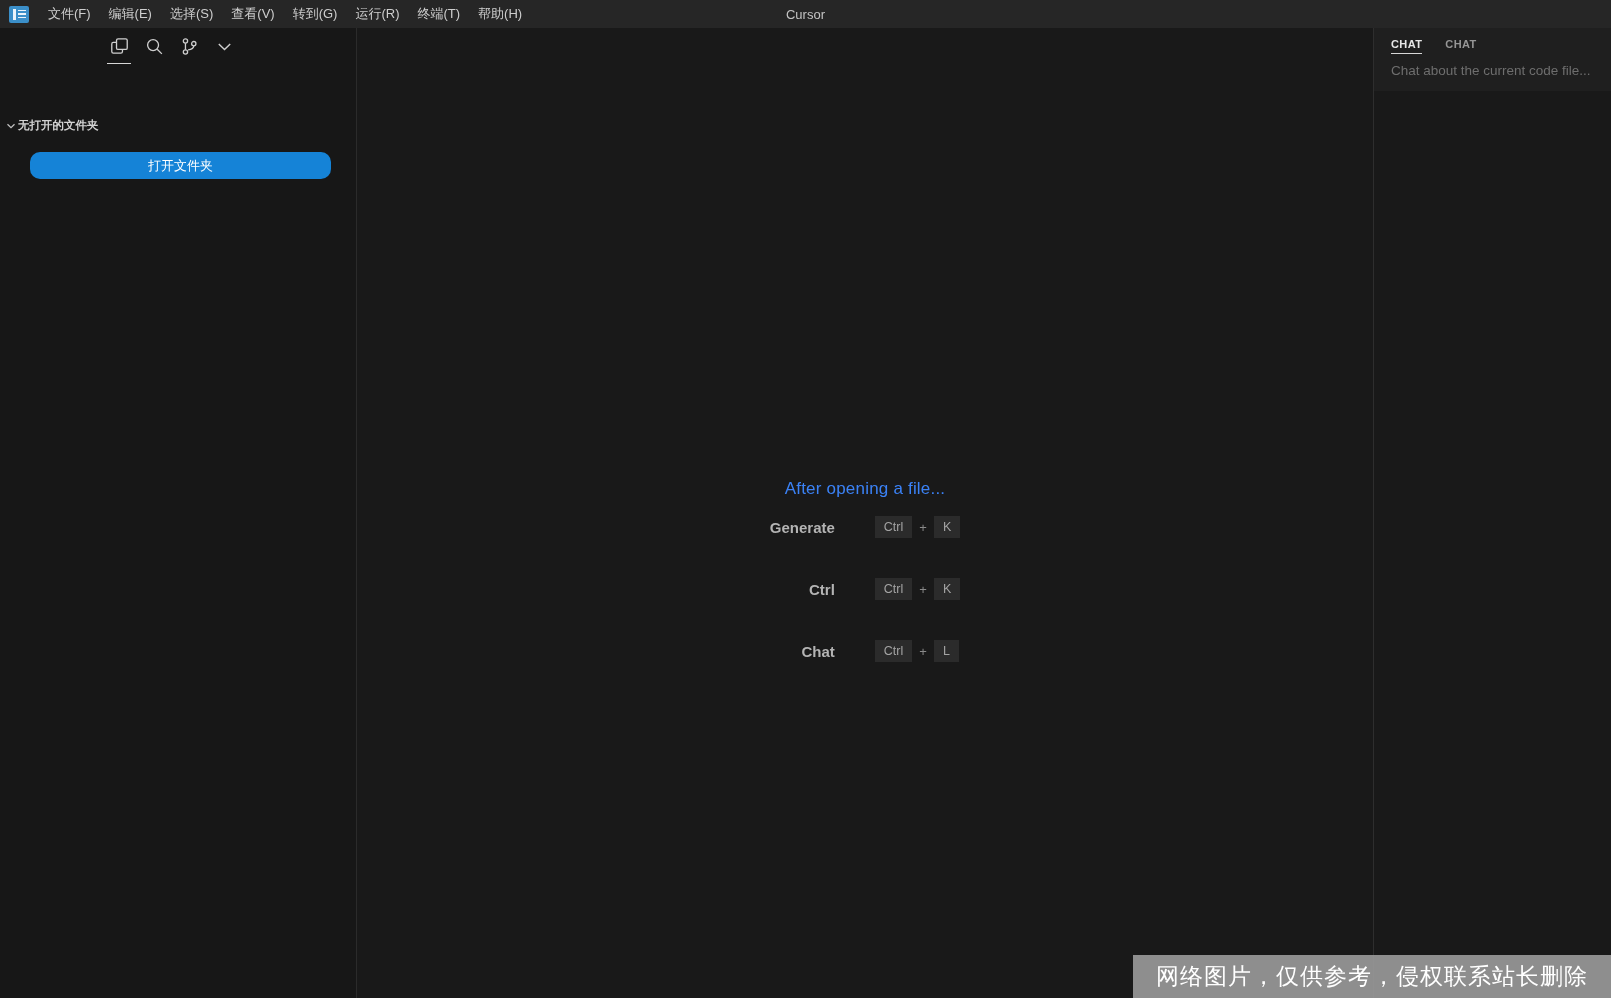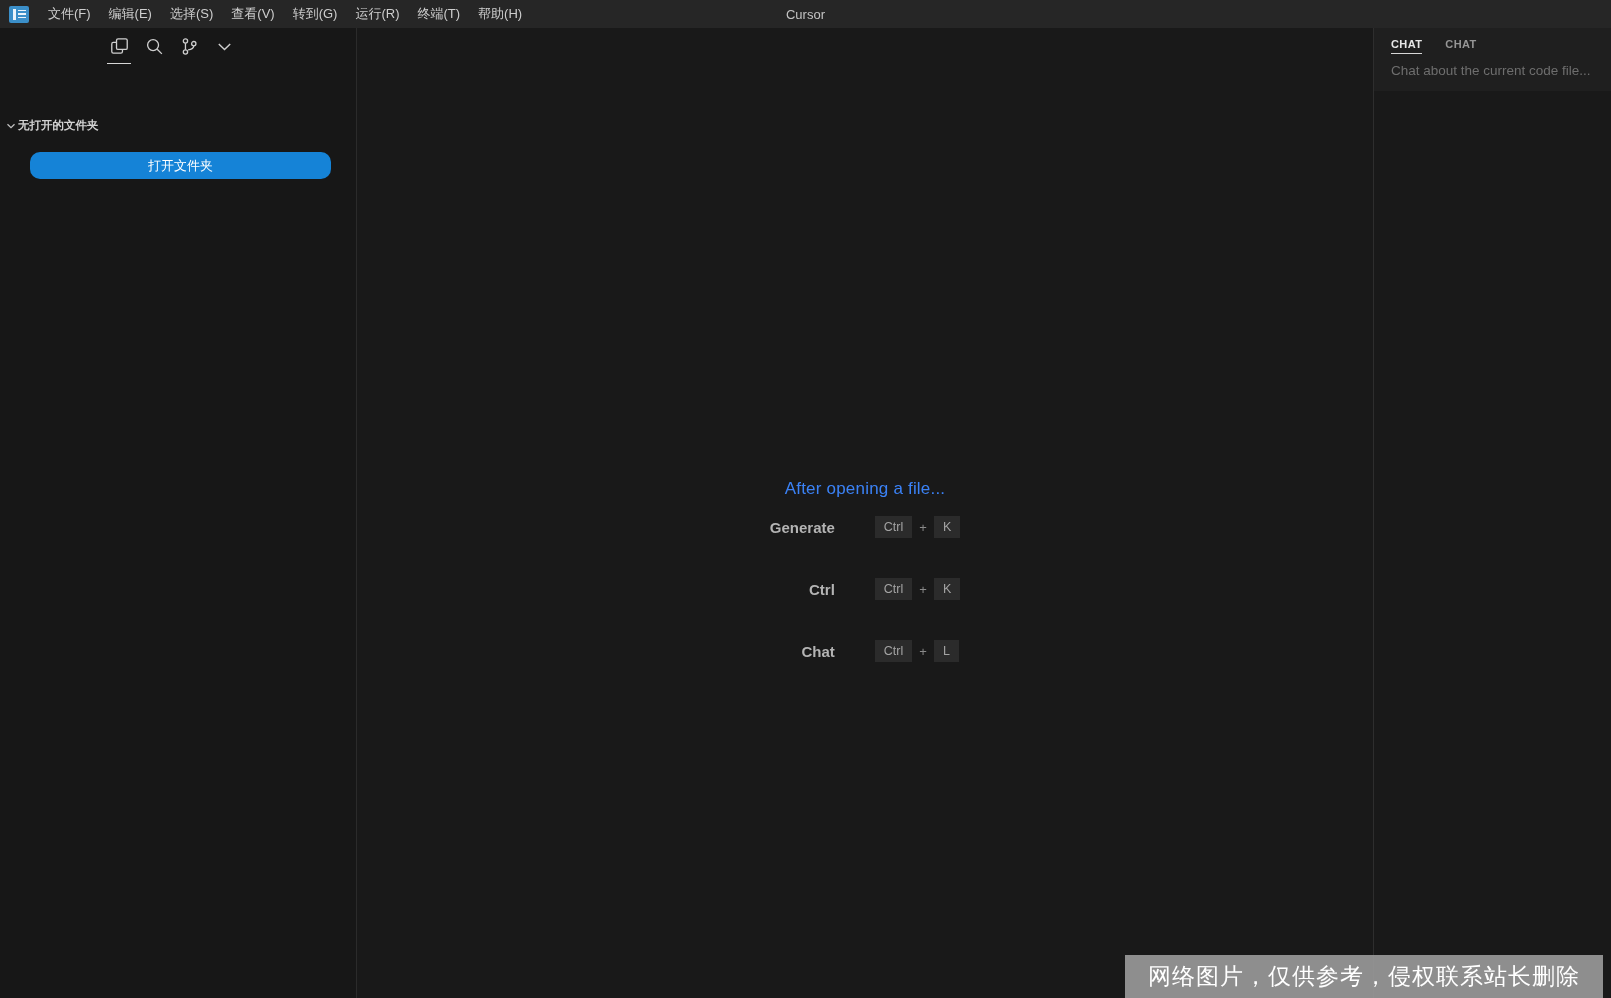--- a/index.html
+++ b/index.html
@@ -137,21 +137,21 @@
     height: 1px; background: #d7d7d7;
   }
   .chat-placeholder {
     padding: 7px 16px 0 17px;
     font-size: 13.5px; color: #6e6e6e;
     cursor: text; white-space: nowrap; overflow: hidden;
   }
 
   
   .watermark {
-    position: absolute; right: 8px; bottom: 0;
+    position: absolute; right: 0; bottom: 0;
     width: 478px; height: 43px;
     background: rgba(158, 158, 158, 0.88);
     color: #ffffff; font-size: 23px;
     display: flex; align-items: center; justify-content: center;
     letter-spacing: 1px; z-index: 10;
   }
 </style>
 </head>
 <body>
 

